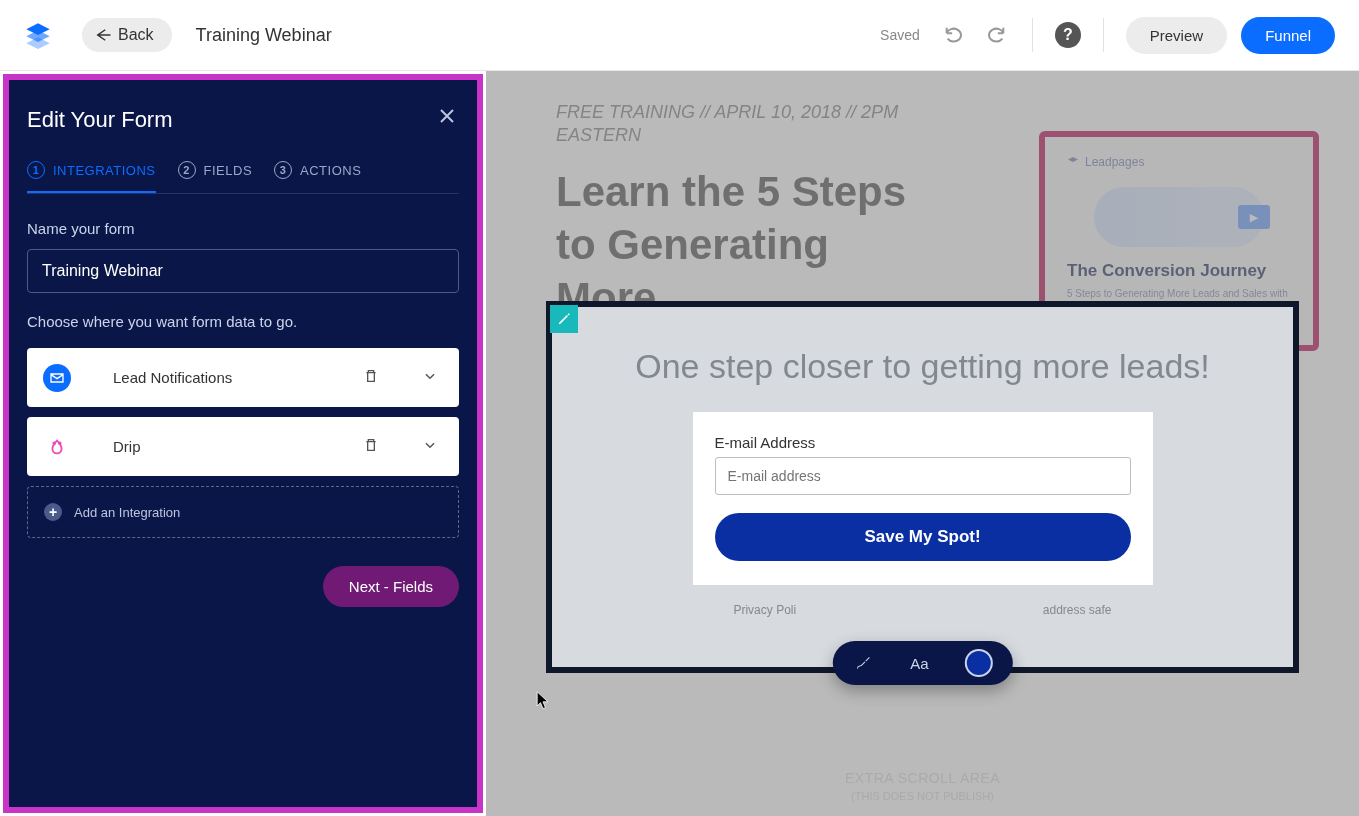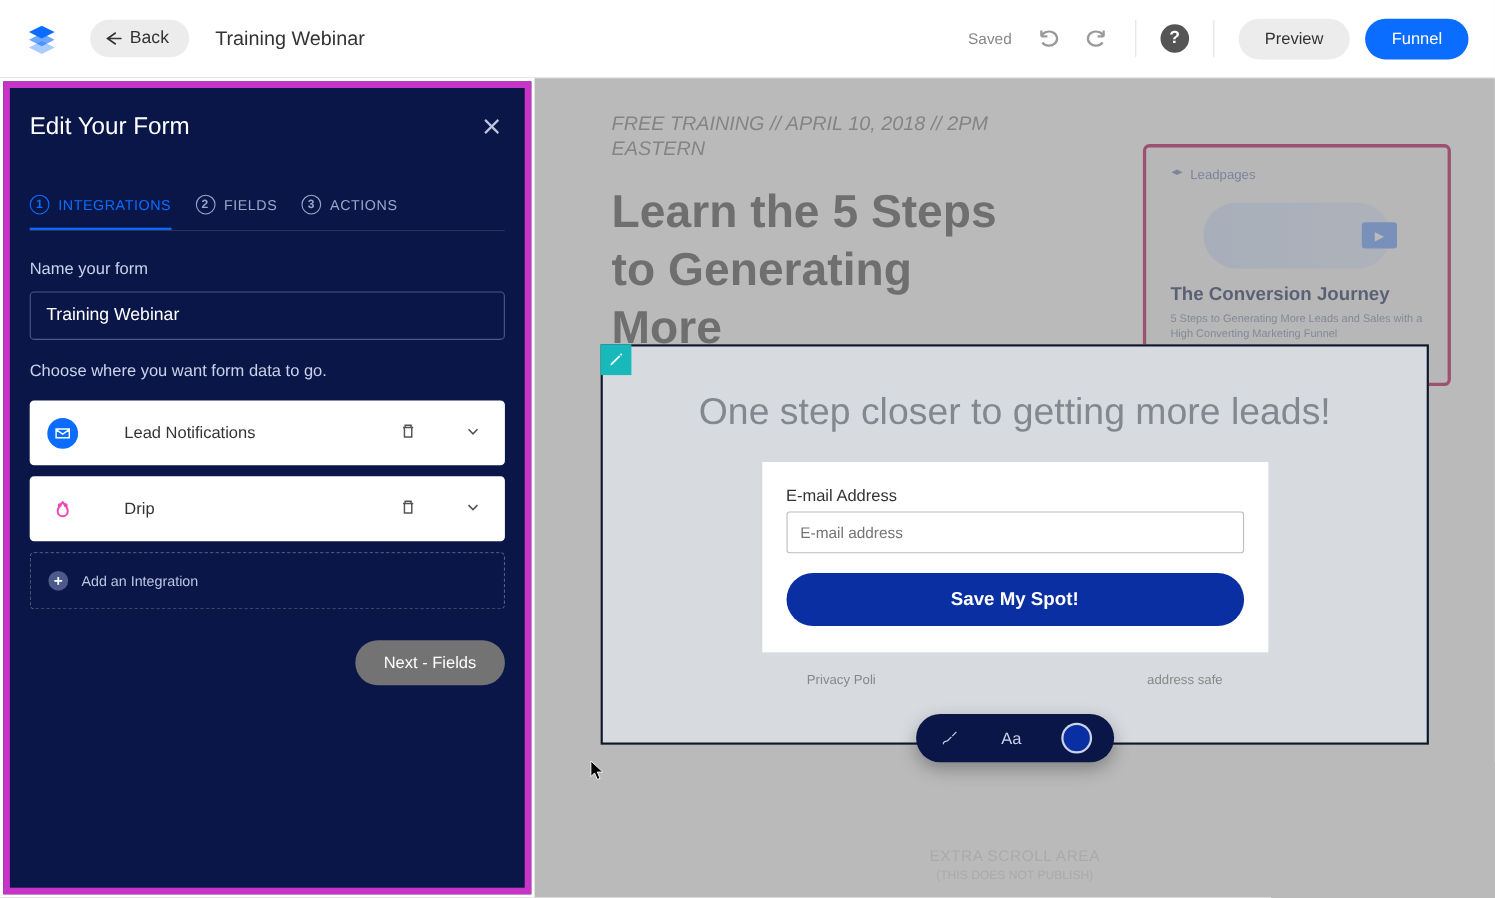--- a/index.html
+++ b/index.html
@@ -17,21 +17,21 @@
   .help-btn { width:26px; height:26px; border-radius:50%; background:#555; color:#fff; border:none; display:flex; align-items:center; justify-content:center; font-size:16px; font-weight:bold; cursor:pointer;}
   .vsep { width:1px; height:34px; background:#e2e2e2; margin:0 8px; }
   .preview-btn { background:#ececec; border:none; border-radius:20px; padding:10px 24px; font-size:15px; color:#333; cursor:pointer;}
   .publish-btn { background:#0b6dff; border:none; border-radius:20px; padding:10px 24px; font-size:15px; color:#fff; cursor:pointer;}
 
   .workspace { position:relative; height:745px; display:flex; }
 
   
   .panel-outer { width:480px; background:#0a1647; border:6px solid #c734c7; border-right-width:6px; position:relative; margin:3px; }
   .panel { padding:22px 18px; color:#fff; height:100%; position:relative;}
-  .panel-title-row { display:flex; align-items:flex-start; justify-content:space-between; margin-bottom:44px;gap:44px;}
+  .panel-title-row { display:flex; align-items:flex-end; justify-content:space-between; margin-bottom:28px;gap:44px;}
   .panel-title { font-size:22px; font-weight:400; color:#fff;}
   .close-btn { background:none; border:none; color:#bcc4df; font-size:20px; cursor:pointer; padding:4px;}
 
   .tabs { display:flex; gap:22px; border-bottom:1px solid rgba(255,255,255,0.12); margin-bottom:26px;}
   .tab { display:flex; align-items:center; gap:8px; padding-bottom:12px; cursor:pointer; color:#9aa6c9; font-size:13px; letter-spacing:0.5px; border-bottom:2px solid transparent;}
   .tab.active { color:#0b6dff; border-bottom-color:#0b6dff;}
   .tab-num { width:18px; height:18px; border-radius:50%; border:1.5px solid currentColor; display:flex; align-items:center; justify-content:center; font-size:11px; font-weight:600;}
 
   .form-label { font-size:15px; color:#cbd3ea; margin-bottom:12px;}
   .text-input { width:100%; background:transparent; border:1px solid #4b5a8a; border-radius:4px; padding:12px 14px; color:#fff; font-size:16px; outline:none; margin-bottom:20px;}
@@ -40,38 +40,38 @@
   .int-card { background:#fff; border-radius:4px; padding:14px 16px; display:flex; align-items:center; margin-bottom:10px; color:#222;gap:28px;}
   .int-icon { width:28px; height:28px; border-radius:50%; display:flex; align-items:center; justify-content:center; margin-right:14px; flex-shrink:0;}
   .int-icon.blue { background:#0b6dff; color:#fff;}
   .int-name { font-size:15px; color:#333; flex:1;}
   .card-action { background:none; border:none; color:#666; cursor:pointer; padding:6px; margin-left:4px;}
 
   .add-int { border:1px dashed rgba(255,255,255,0.35); border-radius:4px; padding:16px; display:flex; align-items:center; gap:12px; cursor:pointer; color:#bcc4df; font-size:13px;}
   .add-icon { width:18px; height:18px; border-radius:50%; background:#4b5a8a; display:flex; align-items:center; justify-content:center; color:#fff; font-size:14px; font-weight:bold;}
 
   .next-row { display:flex; justify-content:flex-end; margin-top:28px;}
-  .next-btn { background:#737373; border:none; border-radius:22px; padding:12px 26px; color:#fff; font-size:15px; cursor:pointer;text-align:right;}
+  .next-btn { background:#701a75; border:none; border-radius:22px; padding:12px 26px; color:#fff; font-size:15px; cursor:pointer;text-align:right;}
 
   
   .canvas-wrap { flex:1; position:relative; background:#fff; }
   .page-bg { position:absolute; inset:0; padding:30px 70px; }
   .dimmer { position:absolute; inset:0; background:rgba(130,130,130,0.55); z-index:2;}
   .overline { font-style:italic; font-weight:400; color:#888; font-size:18px; margin-bottom:18px; line-height:1.3;}
   .hero-heading { font-size:42px; font-weight:800; color:#5a5a5a; line-height:1.26; max-width:360px;}
   
-  .card-mock { position:absolute; right:40px; top:60px; width:280px; height:220px; background:#f9f9fb; border:3px solid #be185d; border-radius:6px; padding:18px 22px; z-index:1;}
+  .card-mock { position:absolute; right:40px; top:60px; width:280px; height:220px; background:#f9f9fb; border:6px solid #be185d; border-radius:6px; padding:18px 22px; z-index:1;}
   .card-mock .brandline{display:flex;align-items:center;gap:6px;color:#7a88b8;font-size:12px;margin-bottom:18px;}
   .card-mock .pill{width:170px;height:60px;border-radius:30px;background:linear-gradient(90deg,#d6e6ff,#e4edff);margin:0 auto 14px;position:relative;}
   .play-sq{position:absolute;right:-6px;top:50%;transform:translateY(-50%);width:32px;height:24px;background:#6fa4ff;border-radius:3px;display:flex;align-items:center;justify-content:center;color:#fff;font-size:11px;}
   .card-title{font-size:17px;font-weight:700;color:#2a3b66;margin-bottom:6px;}
   .card-sub{font-size:10px;color:#8591ad;line-height:1.3;}
 
   
-  .form-sel { position:absolute; z-index:3; left:60px; right:60px; top:242px; background:#d7dbe0; border:2px solid #0f172a; }
+  .form-sel { position:absolute; z-index:3; left:60px; right:60px; top:230px; background:#d7dbe0; border:6px solid #0f172a; }
   .edit-handle { position:absolute; top:-2px; left:-2px; width:28px; height:28px; background:#18b9ba; display:flex; align-items:center; justify-content:center; color:#fff;}
   .form-inner { padding:40px 60px 50px; text-align:center;}
   .form-headline { font-size:34px; color:#838890; font-weight:400; margin-bottom:26px;}
   .form-box { background:#fff; width:460px; margin:0 auto; padding:22px 22px 24px; text-align:left;}
   .field-label { font-size:15px; color:#333; margin-bottom:6px;}
   .field-input { width:100%; border:1px solid #bdbdbd; border-radius:3px; padding:10px 12px; font-size:14px; color:#888;}
   .cta { width:100%; margin-top:18px; background:#0a2fa3; border:none; border-radius:26px; padding:14px; color:#fff; font-size:17px; font-weight:600; cursor:pointer;}
   .privacy { font-size:12px; color:#888; margin-top:18px;}
 
   .float-toolbar { position:absolute; bottom:-18px; left:50%; transform:translateX(-50%); background:#0a1647; border-radius:26px; padding:10px 22px; display:flex; align-items:center; gap:38px; z-index:4; box-shadow:0 6px 16px rgba(0,0,0,0.3);}

